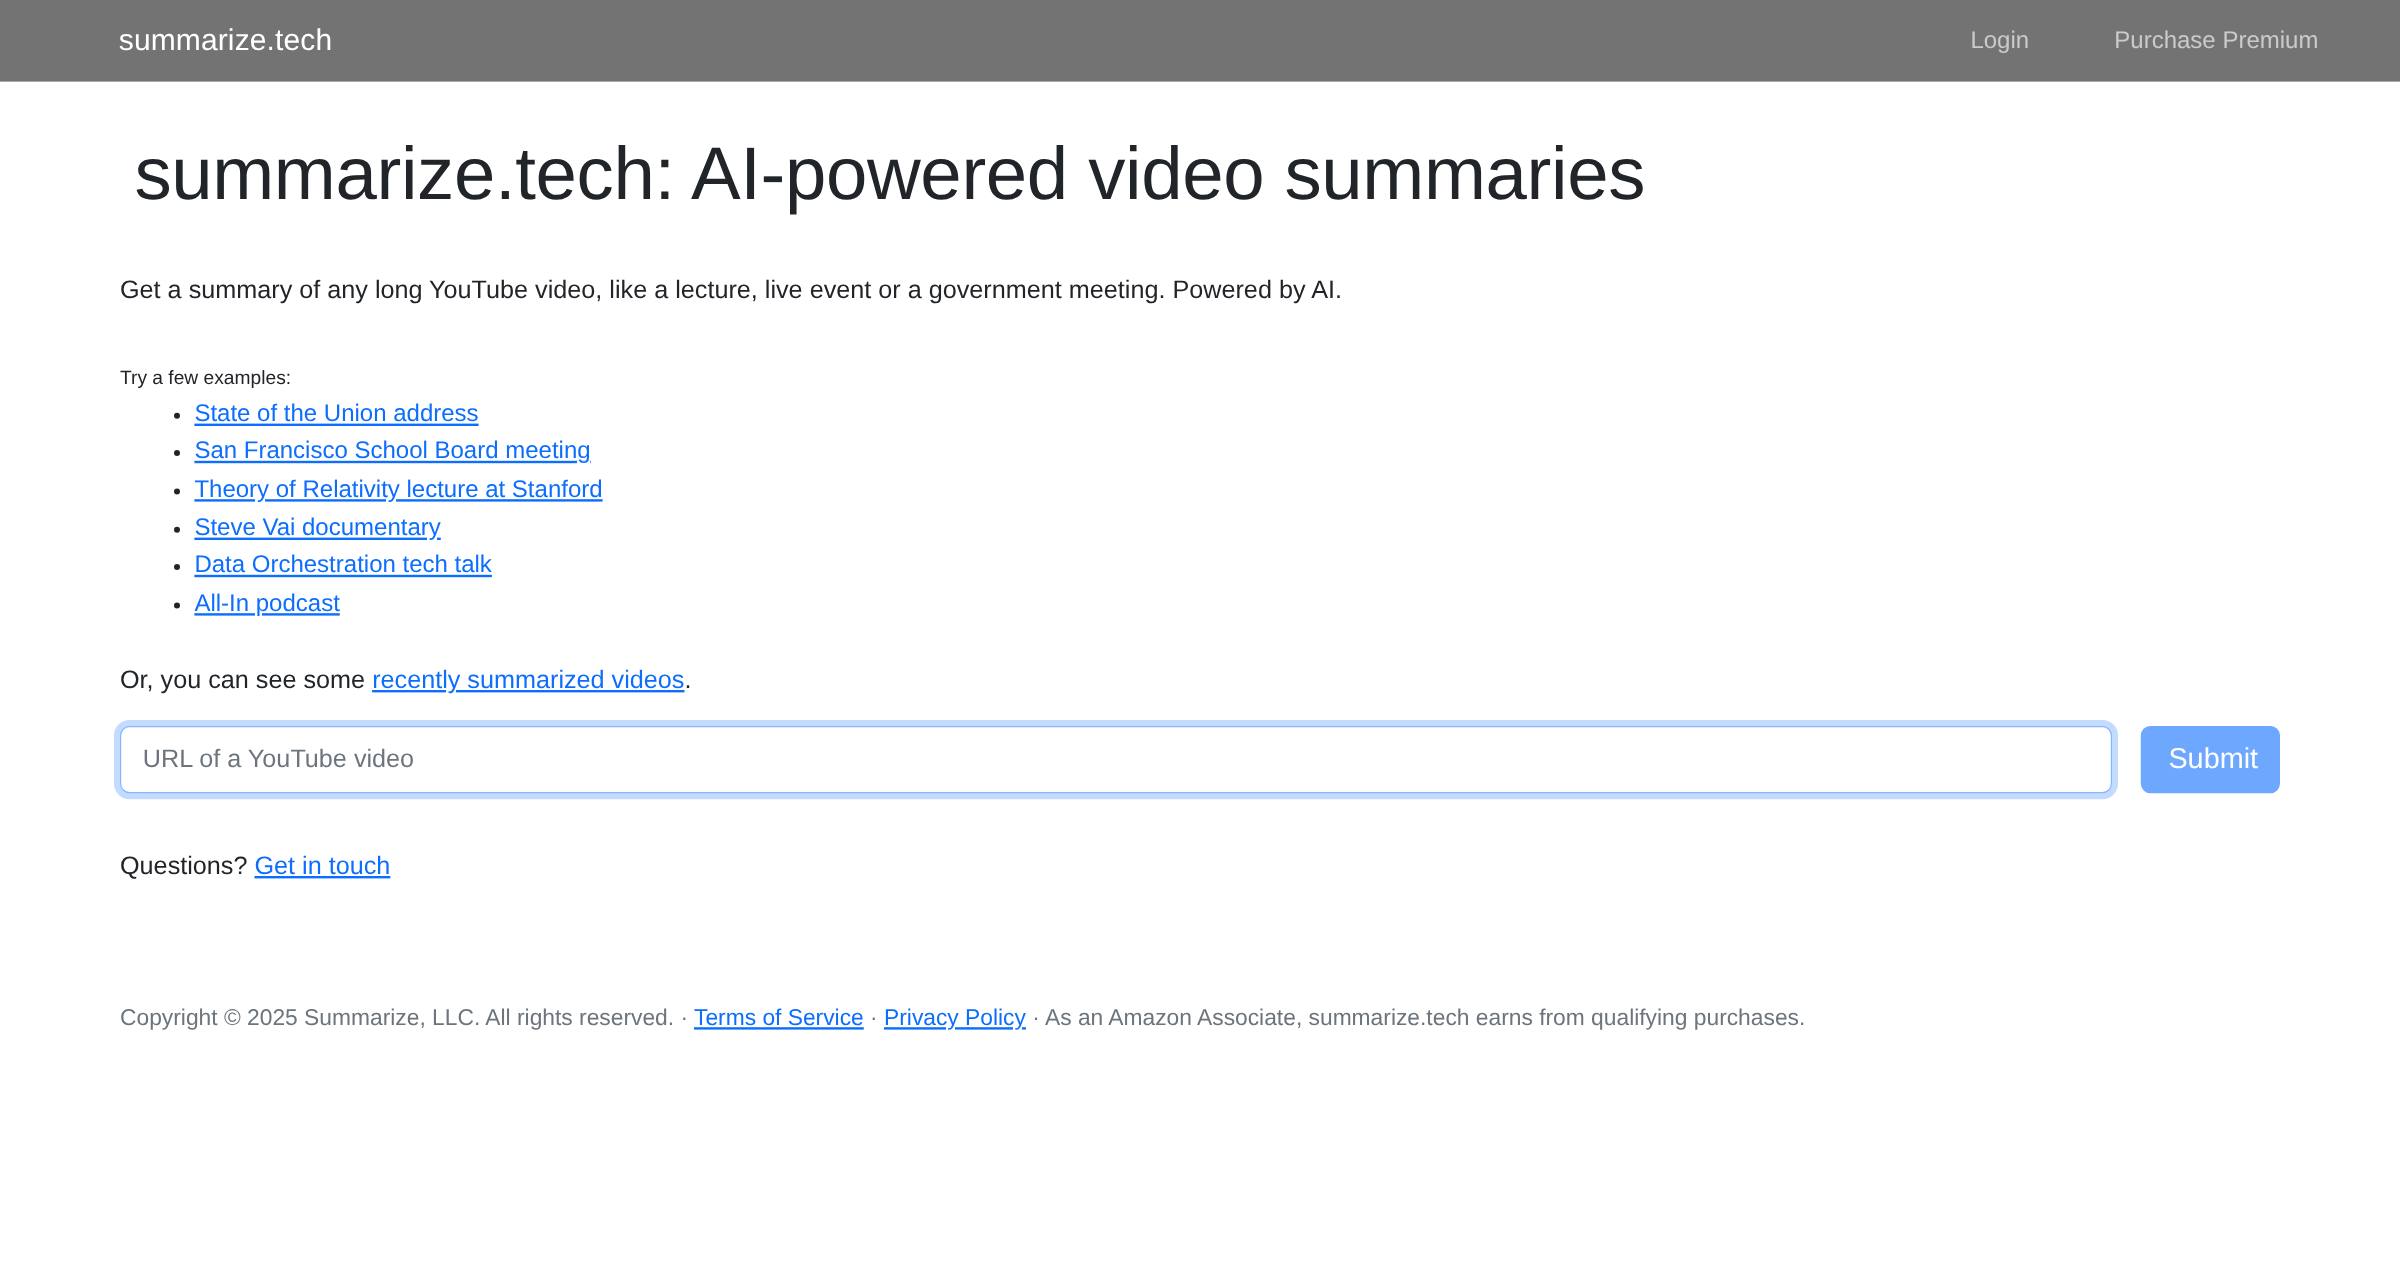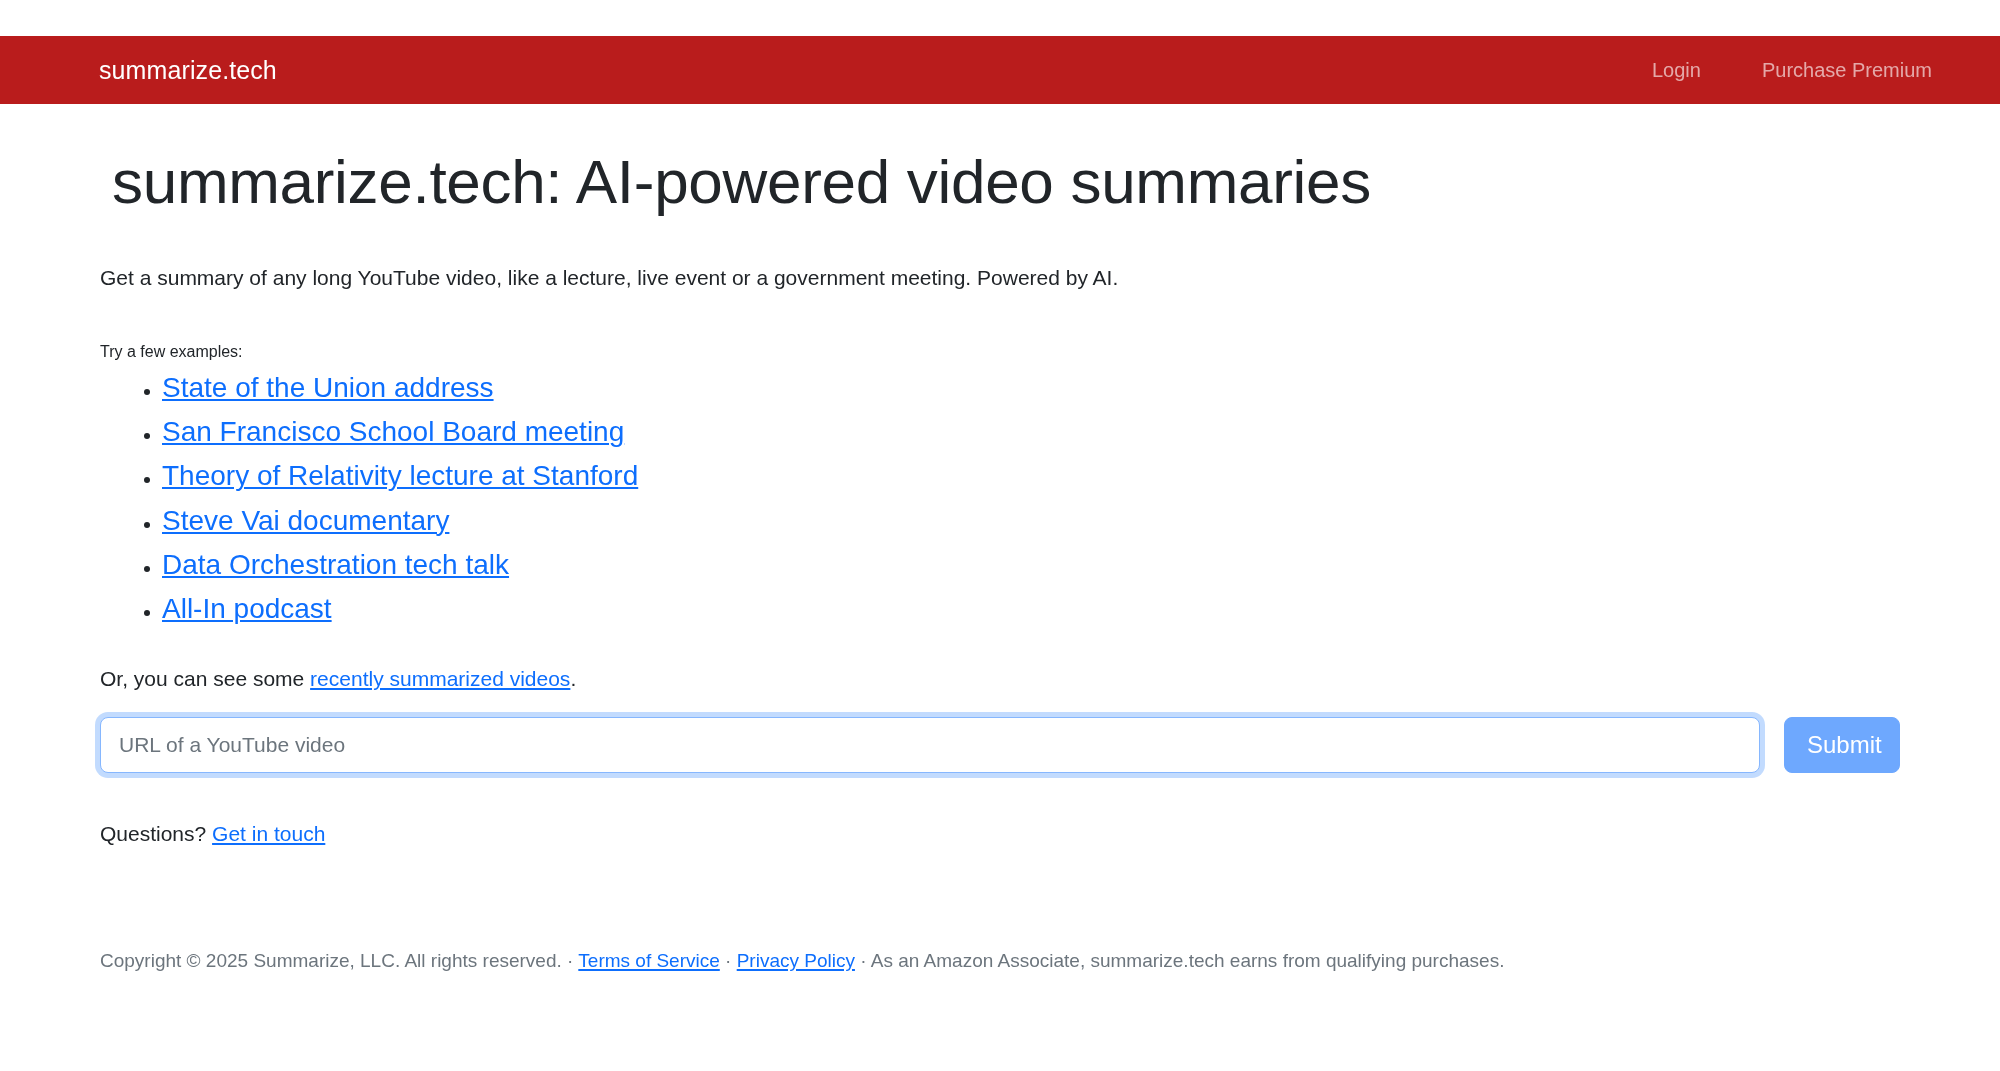--- a/index.html
+++ b/index.html
@@ -11,41 +11,40 @@
     height: 1071px;
     background: #ffffff;
     font-family: "Liberation Sans", sans-serif;
     -webkit-font-smoothing: antialiased;
     overflow: hidden;
   }
 
   
   .navbar {
     height: 68px;
-    background: #b91c1c;
+    background: #737373;
     display: flex;
     align-items: center;
     justify-content: space-between;
     padding: 0 1px 0 99px;
     box-sizing: border-box;
-    margin-top: 36px;
   }
   .brand {
     color: #ffffff;
     font-size: 25px;
     line-height: 1;
     letter-spacing: 0.1px;
     text-decoration: none;
     font-weight: 400;
     cursor: pointer;
   }
   .nav-right {
     display: flex;
     align-items: center;
-    gap: 7px;
+    gap: 17px;
     padding-right: 40px;
   }
   .nav-link {
     color: rgba(255,255,255,0.62);
     font-size: 20px;
     line-height: 1;
     text-decoration: none;
     padding: 0 27px;
     cursor: pointer;
     white-space: nowrap;
@@ -79,21 +78,21 @@
     color: #212529;
     margin: 46px 0 0 0;
   }
 
   ul.examples {
     margin: 2px 0 0 0;
     padding-left: 62px;
     list-style: disc;
   }
   ul.examples li {
-    font-size: 28px;
+    font-size: 20px;
     line-height: 1.58;
     color: #212529;
     margin: 0;
     padding: 0;
   }
   ul.examples li::marker {
     color: #212529;
     font-size: 19px;
   }
 

